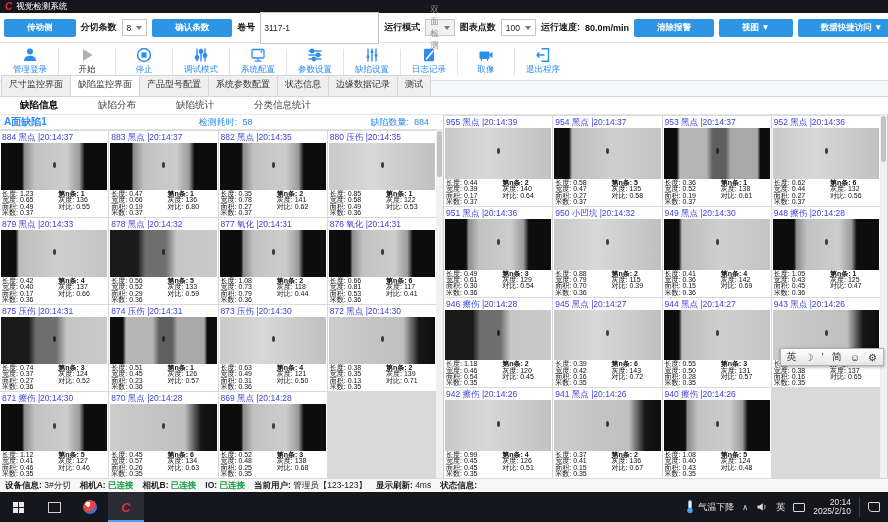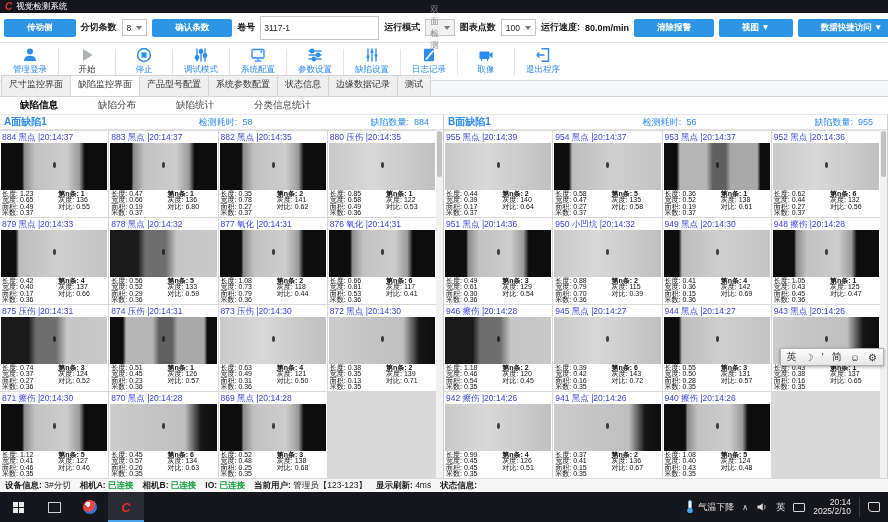--- a/index.html
+++ b/index.html
@@ -15,21 +15,21 @@
   #toolbar1 { height:30px; background:#fff; border-bottom:1px solid #e3e3e3;
     display:flex; align-items:center; gap:5px; padding:0 4px; font-size:9px; position:relative; }
   .btn-blue { background:#2e95e5; color:#fff; border:none; border-radius:2px;
     font-weight:bold; font-size:8.5px; padding:3px 23px; font-family:inherit; white-space:nowrap; cursor:pointer; }
   .tb-label { font-weight:bold; color:#1a1a1a; white-space:nowrap; }
   .tb-select { border:1px solid #c6c6c6; background:#fff; height:17px; display:flex;
     align-items:center; justify-content:space-between; gap:5px; padding:0 4px; font-size:8.5px; color:#222; }
   .tb-select.disabled { background:#f1f1f1; color:#8a8a8a; }
   .caret { width:0; height:0; border-left:3px solid transparent; border-right:3px solid transparent;
     border-top:4px solid #777; }
-  .tb-input { border:1px solid #c6c6c6; height:24px; width:150px; font-size:8.5px;
+  .tb-input { border:1px solid #c6c6c6; height:32px; width:150px; font-size:8.5px;
     padding:0 3px; font-family:inherit; color:#222; }
   .speed-val { font-weight:bold; color:#111; }
   .right-cluster { margin-left:auto; display:flex; flex-direction:column; align-items:flex-end; gap:1px; }
   .win-controls { display:flex; gap:9px; color:#666; font-size:8px; line-height:8px; padding-right:3px; }
   .win-controls span { cursor:pointer; }
 
   
   #toolbar2 { height:38px; background:#fff; border-bottom:1px solid #dcdcdc;
     display:flex; align-items:center; padding:0 2px; }
   .tb2-btn { width:56px; display:flex; flex-direction:column; align-items:center;
@@ -589,25 +589,20 @@
     </div>
   </div>
         </div>
       <div class="vscroll">
           <div class="thumb"></div>
         </div>
     </div>
   </div>
 
   <div class="panel">
-    <div class="panel-head">
-      <span class="panel-title">B面缺陷1</span>
-      <span class="panel-time"><span>检测耗时:</span>&nbsp;&nbsp;<span>56</span></span>
-      <span class="panel-count"><span>缺陷数量:</span>&nbsp;&nbsp;<span>955</span></span>
-    </div>
     <div class="grid-wrap">
       <div class="grid">
           <div class="cell">
     <div class="cell-head">955 黑点 |20:14:39</div>
     <div class="cell-img imgv3">
               <i class="speck"></i>
             </div>
     <div class="cell-info">
       <div class="ci-l">
                 <div>长度: 0.44</div>

